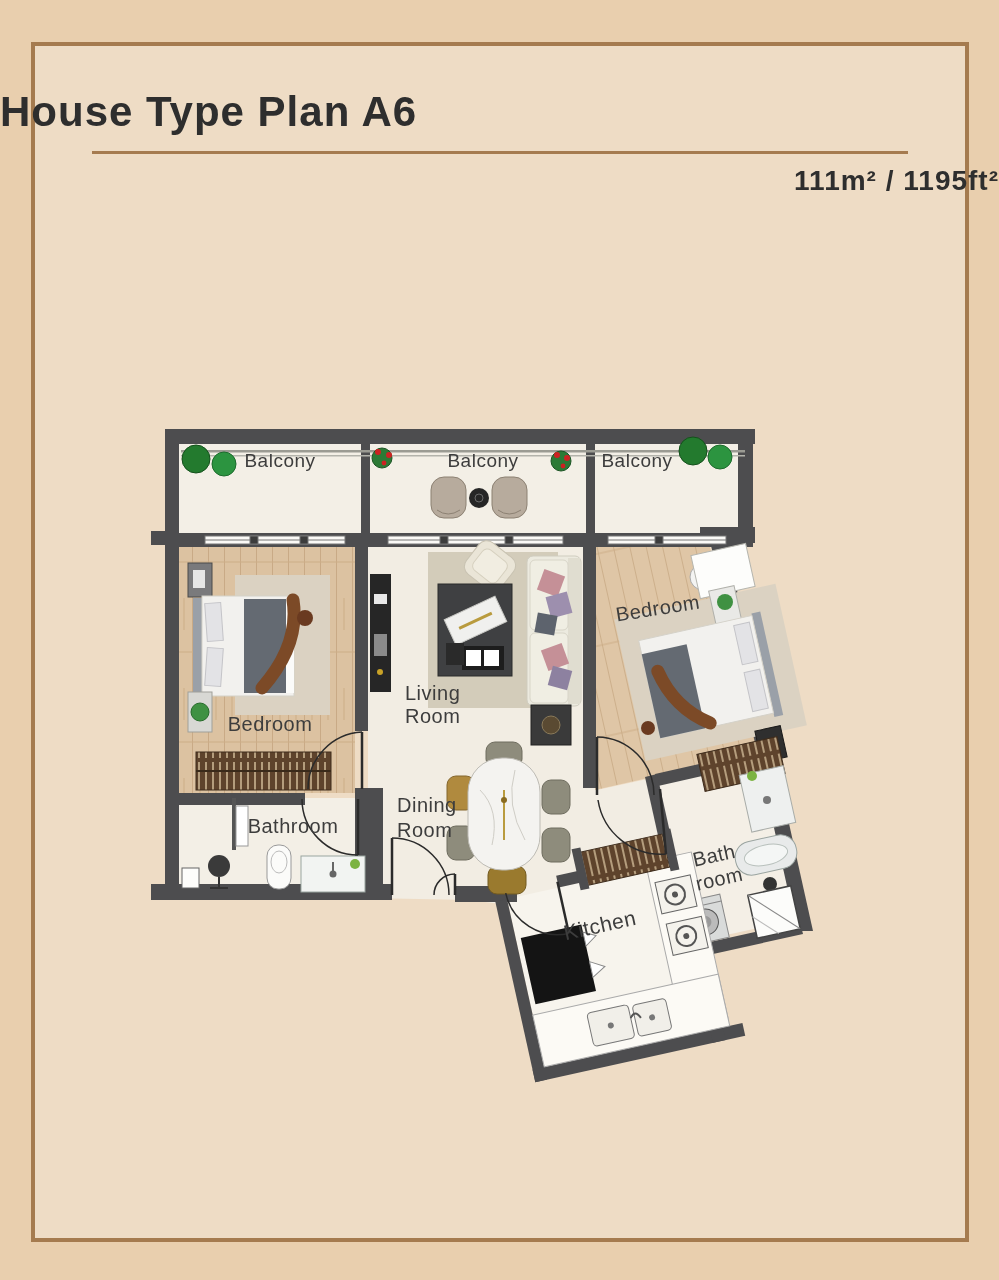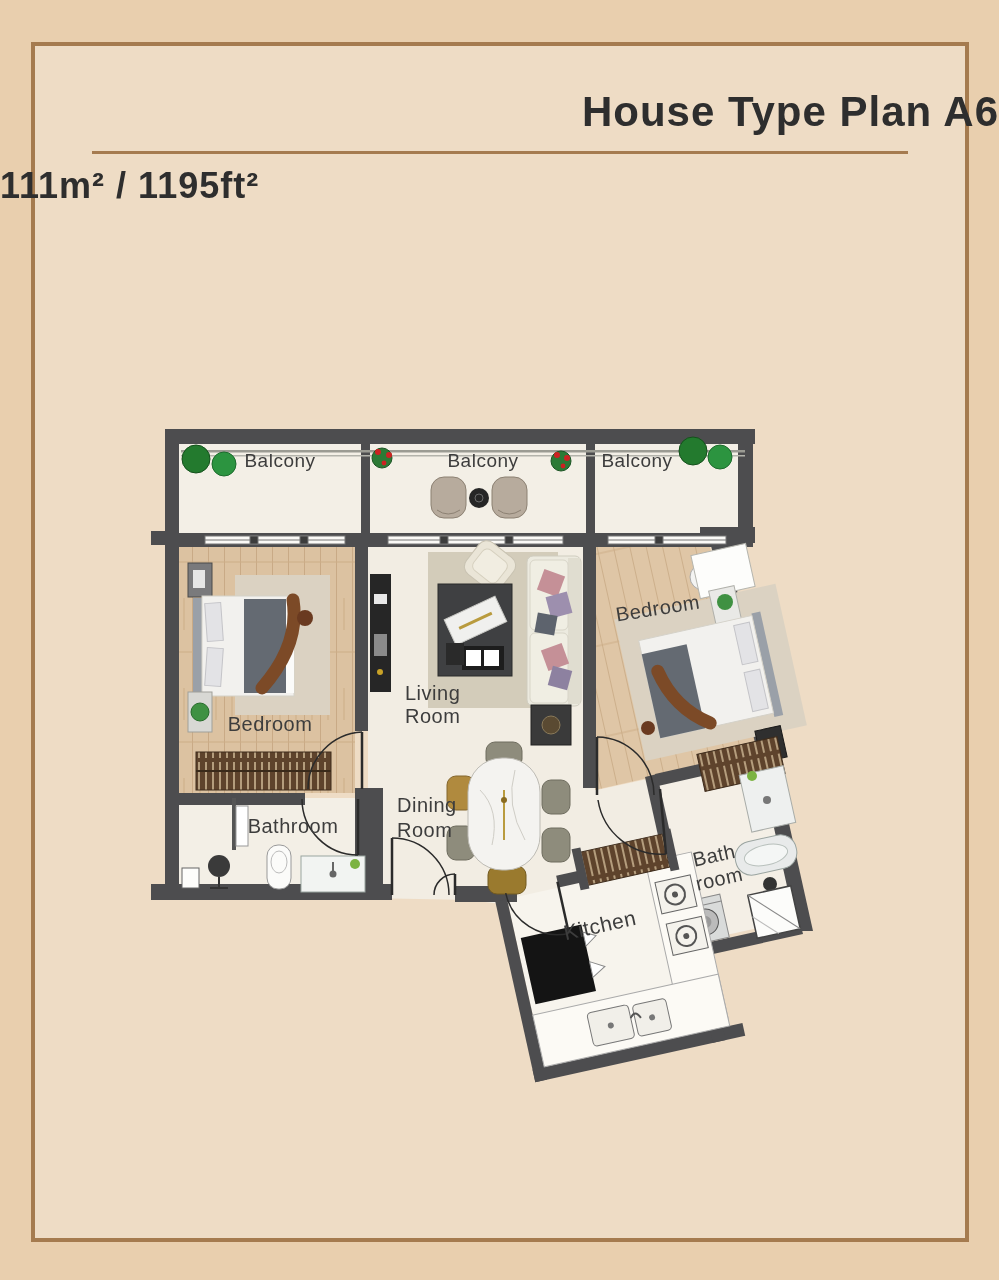--- a/index.html
+++ b/index.html
@@ -1,24 +1,24 @@
 <!DOCTYPE html>
 <html><head>
 <meta charset="utf-8">
 <style>
   html,body{margin:0;padding:0;background:#e9cfae;}
   .page{position:relative;width:999px;height:1280px;background:#e9cfae;overflow:hidden;
         font-family:"Liberation Sans",sans-serif;}
   .frame{position:absolute;left:31px;top:42px;width:930px;height:1192px;
          border:4px solid #a57b4f;background:#eedcc5;}
-  .title{position:absolute;top:88px;left:0;width:100%;text-align:right;
+  .title{position:absolute;top:88px;left:0;width:100%;text-align:left;
          font-size:42px;font-weight:bold;color:#2e2e2e;letter-spacing:1px;}
   .rule{position:absolute;top:151px;left:92px;width:816px;height:3px;background:#a57b50;}
-  .area{position:absolute;top:165px;left:0;width:100%;text-align:left;
-        font-size:36px;font-weight:bold;color:#2e2e2e;letter-spacing:1px;}
+  .area{position:absolute;top:165px;left:0;width:100%;text-align:right;
+        font-size:28px;font-weight:bold;color:#2e2e2e;letter-spacing:1px;}
   svg{position:absolute;left:140px;top:415px;}
   text{font-family:"Liberation Sans",sans-serif;fill:#3d3d3d;letter-spacing:.5px;}
   .rlabel{font-size:20px;}
   .blabel{font-size:19px;}
 </style>
 </head>
 <body>
 
 <div class="page">
   <div class="frame"></div>

